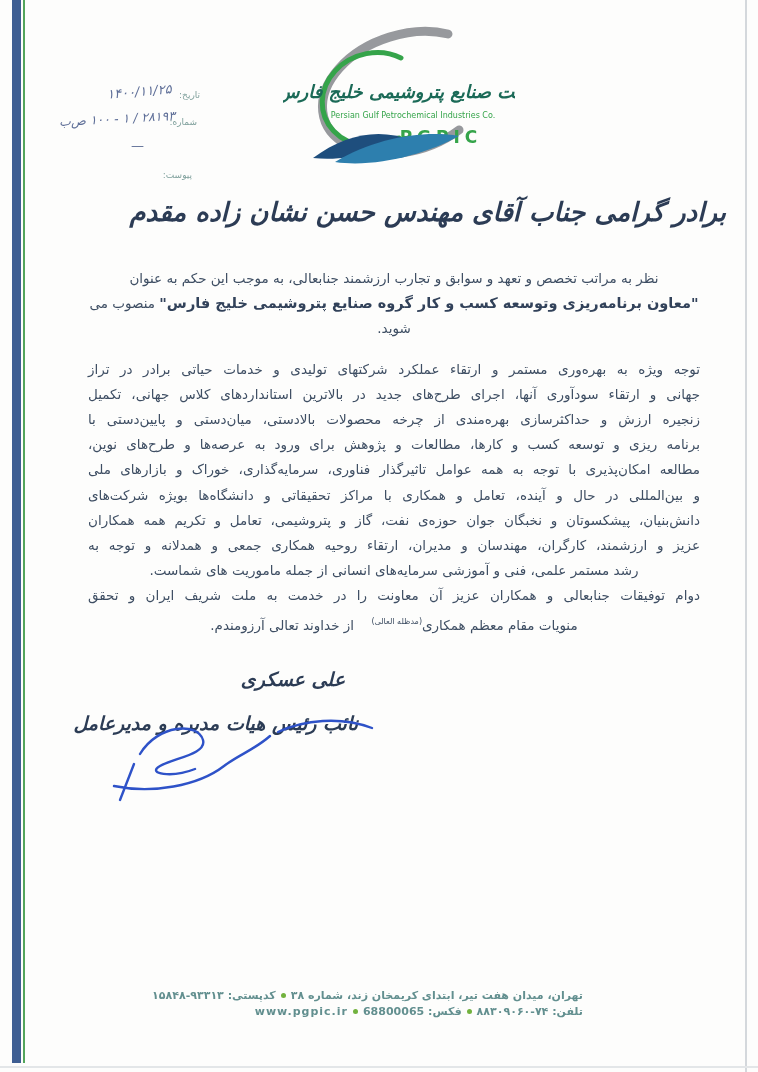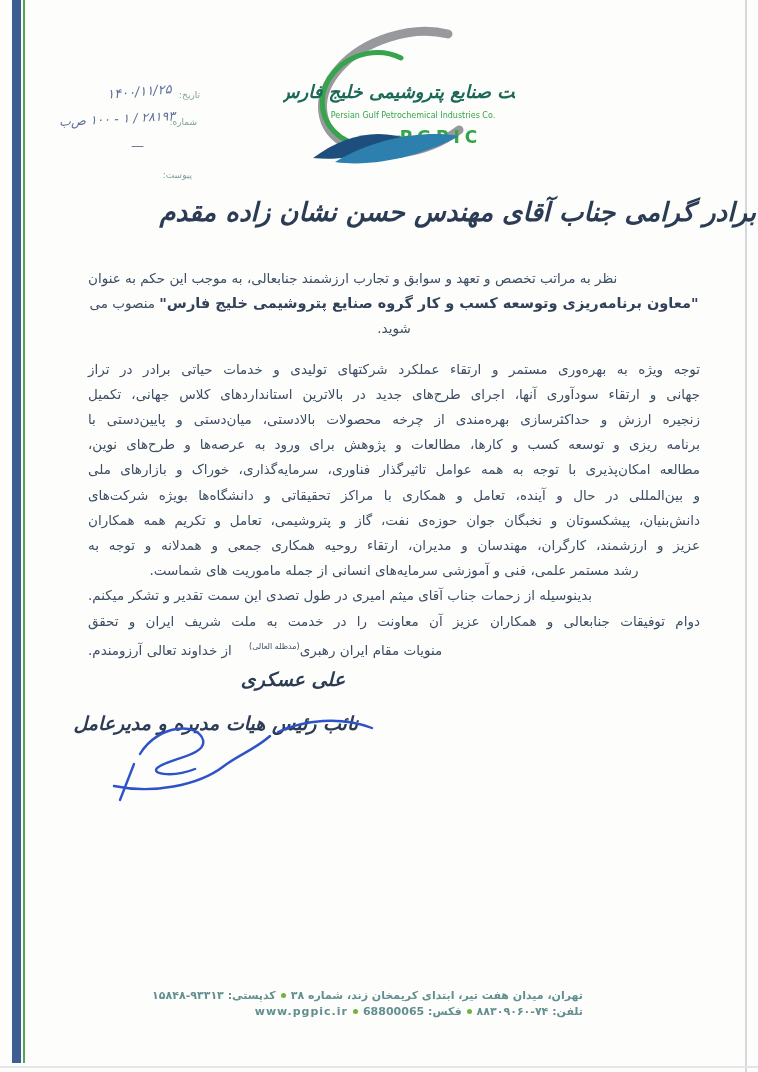--- a/index.html
+++ b/index.html
@@ -30,33 +30,33 @@
   .lbl-num{right:13px; top:9px;}
   .val-num{right:35px; top:3px; transform:rotate(-3deg); font-size:12.5px;}
   .lbl-att{right:18px; top:7px;margin-top:29px;}
   .val-att{right:66px; top:4px; color:#6b7a9e;}
 
   
   .logo{position:absolute; left:283px; top:18px; width:232px; height:160px;}
 
   
   .salutation{
-    position:absolute; top:197px; right:2px; width:560px;
+    position:absolute; top:197px; right:32px; width:560px;
     direction:rtl; text-align:right;
     font-family:"DejaVu Serif", serif; font-style:italic; font-weight:bold;
     font-size:26px; color:#2c3c55; white-space:nowrap;
   }
 
   
   .body-block{
     position:absolute; top:266px; left:88px; width:612px;
     direction:rtl; font-size:13.5px; line-height:25.2px; color:#3e4e63;
   }
   .jline{text-align:justify; text-align-last:justify; white-space:normal;}
-  .rline{text-align:left;}
+  .rline{text-align:center;}
   .cline{text-align:center;}
   .intro-title{font-weight:bold; font-size:14.5px; color:#32425a;}
   .para2{margin-top:15px;}
   sup.leader{font-size:8px; color:#3e4e63;margin-left:13px;}
 
   
   .sig-name{
     position:absolute; top:668px; right:413px;
     font-family:"DejaVu Serif", serif; font-style:italic; font-weight:bold;
     font-size:19px; color:#2c3c55; direction:rtl; white-space:nowrap;
@@ -129,24 +129,23 @@
       <div class="jline">جهانی و ارتقاء سودآوری آنها، اجرای طرح‌های جدید در بالاترین استانداردهای کلاس جهانی، تکمیل</div>
       <div class="jline">زنجیره ارزش و حداکثرسازی بهره‌مندی از چرخه محصولات بالادستی، میان‌دستی و پایین‌دستی با</div>
       <div class="jline">برنامه ریزی و توسعه کسب و کارها، مطالعات و پژوهش برای ورود به عرصه‌ها و طرح‌های نوین،</div>
       <div class="jline">مطالعه امکان‌پذیری با توجه به همه عوامل تاثیرگذار فناوری، سرمایه‌گذاری، خوراک و بازارهای ملی</div>
       <div class="jline">و بین‌المللی در حال و آینده، تعامل و همکاری با مراکز تحقیقاتی و دانشگاه‌ها بویژه شرکت‌های</div>
       <div class="jline">دانش‌بنیان، پیشکسوتان و نخبگان جوان حوزه‌ی نفت، گاز و پتروشیمی، تعامل و تکریم همه همکاران</div>
       <div class="jline">عزیز و ارزشمند، کارگران، مهندسان و مدیران، ارتقاء روحیه همکاری جمعی و همدلانه و توجه به</div>
       <div class="cline">رشد مستمر علمی، فنی و آموزشی سرمایه‌های انسانی از جمله ماموریت های شماست.</div>
     </div>
 
-    <div class="rline">بدینوسیله از زحمات جناب آقای میثم امیری در طول تصدی این سمت تقدیر و تشکر میکنم.</div>
     <div class="jline">دوام توفیقات جنابعالی و همکاران عزیز آن معاونت را در خدمت به ملت شریف ایران و تحقق</div>
     <div class="rline">
-      <span>منویات مقام ایران رهبری</span><sup class="leader">(مدظله العالی)</sup><span> از خداوند تعالی آرزومندم.</span>
+      <span>منویات مقام معظم همکاری</span><sup class="leader">(مدظله العالی)</sup><span> از خداوند تعالی آرزومندم.</span>
     </div>
   </div>
 
   <div class="sig-name">علی عسکری</div>
   <div class="sig-title">نائب رئیس هیات مدیره و مدیرعامل</div>
   <svg class="sig-scribble" viewBox="0 0 280 100">
     <g fill="none" stroke="#2e52c8" stroke-width="2.4" stroke-linecap="round">
       <path d="M 272 16 C 240 4 204 8 178 20"></path>
       <path d="M 40 42 C 58 12 98 10 103 28 C 107 42 74 46 60 54 C 46 62 72 66 95 57"></path>
       <path d="M 14 74 C 52 82 98 74 124 54 C 140 42 154 38 170 24"></path>

